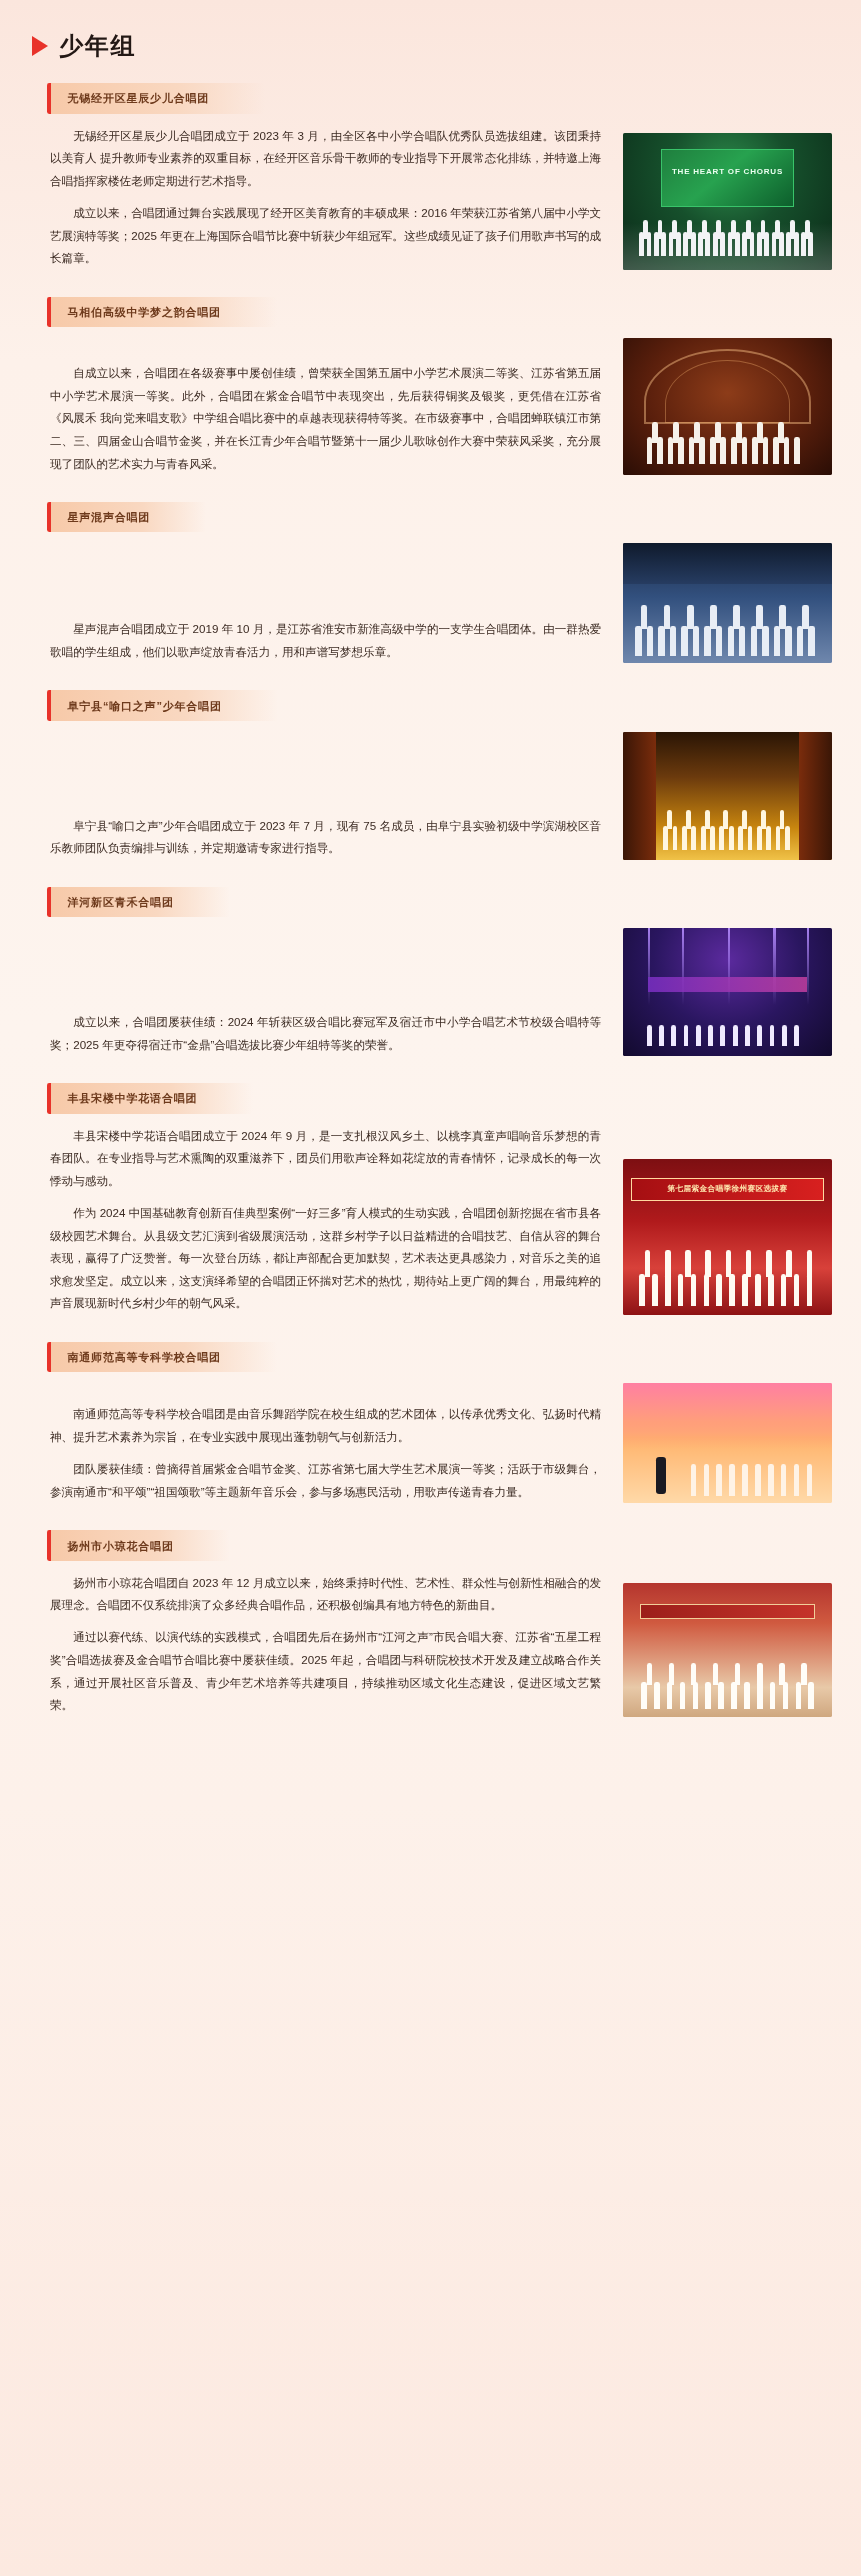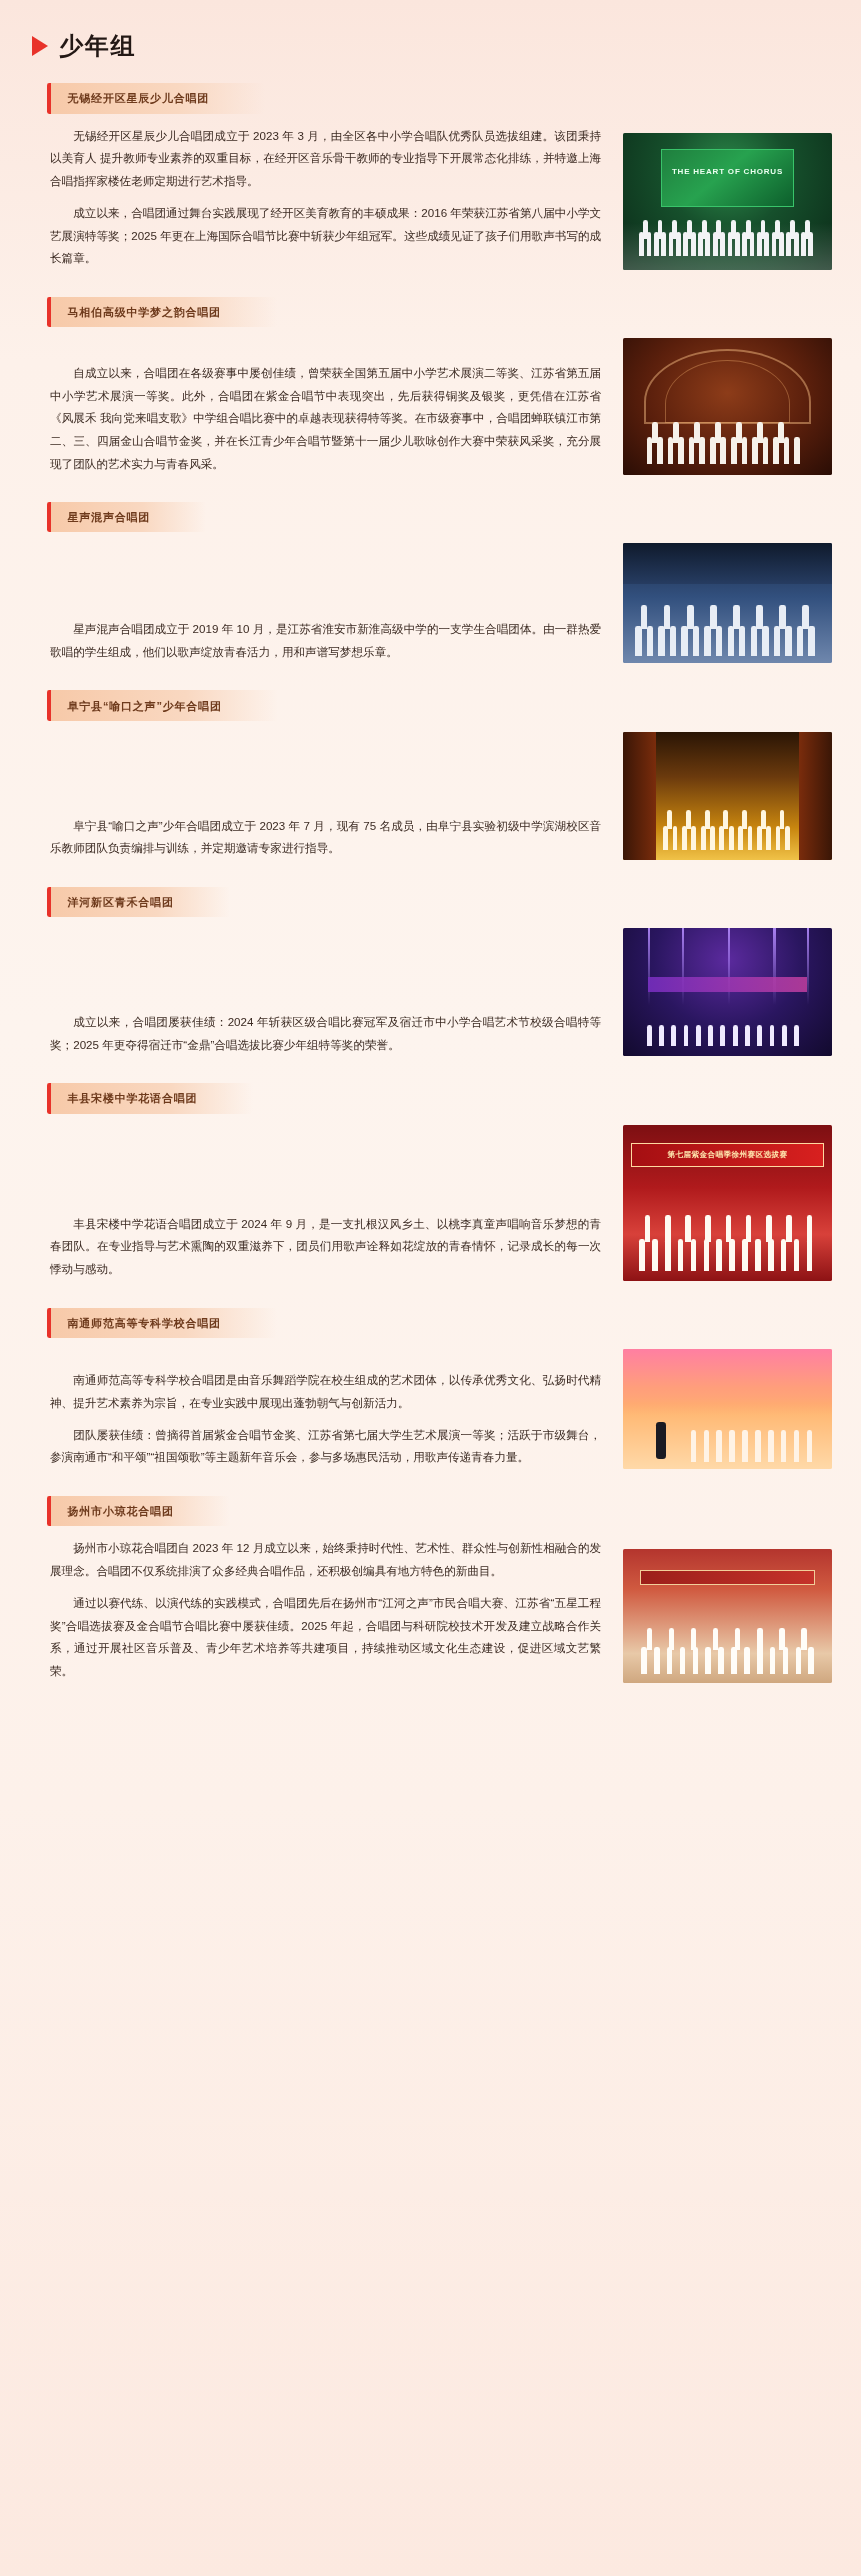--- a/index.html
+++ b/index.html
@@ -400,20 +400,21 @@
     </div>
   </div>
 
   <div class="choir">
     <div class="choir-title-bar">
       <span class="choir-title">丰县宋楼中学花语合唱团</span>
     </div>
     <div class="choir-body">
       <div class="choir-text">
         <p>丰县宋楼中学花语合唱团成立于 2024 年 9 月，是一支扎根汉风乡土、以桃李真童声唱响音乐梦想的青春团队。在专业指导与艺术熏陶的双重滋养下，团员们用歌声诠释如花绽放的青春情怀，记录成长的每一次悸动与感动。</p>
+        <p>作为 2024 中国基础教育创新百佳典型案例“一好三多”育人模式的生动实践，合唱团创新挖掘在省市县各级校园艺术舞台。从县级文艺汇演到省级展演活动，这群乡村学子以日益精进的合唱技艺、自信从容的舞台表现，赢得了广泛赞誉。每一次登台历练，都让声部配合更加默契，艺术表达更具感染力，对音乐之美的追求愈发坚定。成立以来，这支演绎希望的合唱团正怀揣对艺术的热忱，期待站上更广阔的舞台，用最纯粹的声音展现新时代乡村少年的朝气风采。</p>
       </div>
       <div class="choir-photo">
         <div class="photo ph6">
           <div class="banner">
             <span>第七届紫金合唱季徐州赛区选拔赛</span>
           </div>
           <div class="rows">
             <i style="left:2%;height:32px"></i>
               <i style="left:9%;height:32px"></i>
               <i style="left:16%;height:32px"></i>

